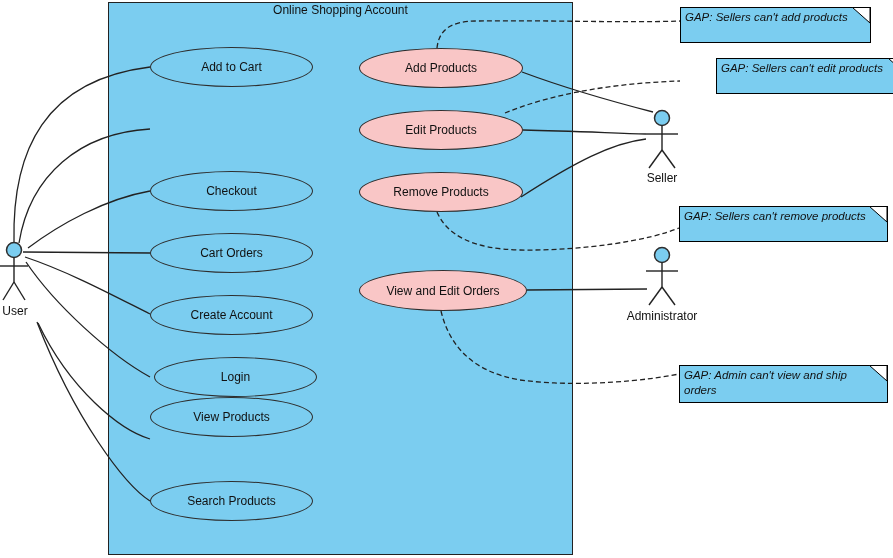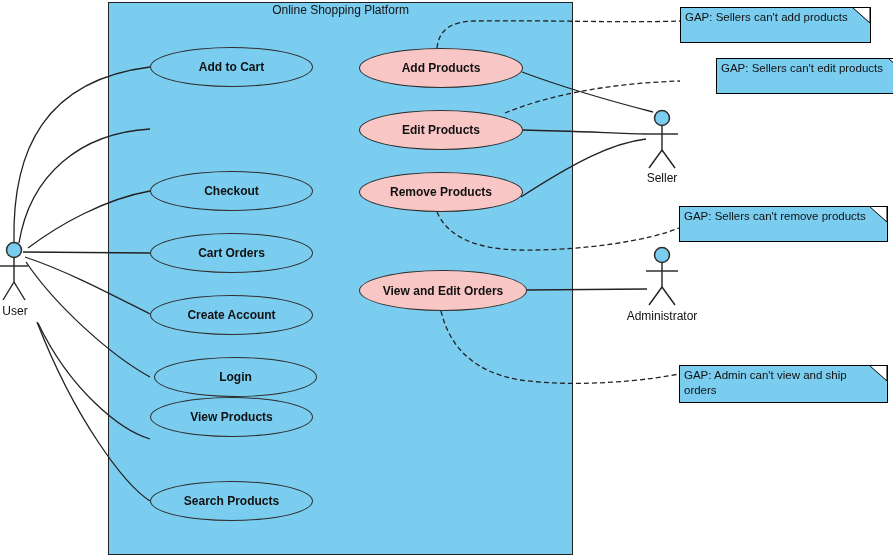--- a/index.html
+++ b/index.html
@@ -23,42 +23,42 @@
     text-align:center;font-size:12px;line-height:14px;
   }
   #lines{position:absolute;left:0;top:0;z-index:2;}
   .conn{fill:none;stroke:#222;stroke-width:1.3px;}
   .dashed{stroke-dasharray:5 3;}
   .actor-head{fill:var(--blue);stroke:var(--stroke);stroke-width:1.5px;}
   .actor-limb{stroke:#222;stroke-width:1.4px;fill:none;}
   .uc{
     position:absolute;z-index:3;border:1.5px solid var(--stroke);
     border-radius:50%;display:flex;align-items:center;justify-content:center;
-    font-size:12px;box-sizing:border-box;text-align:center;font-weight:bold;
+    font-size:12px;box-sizing:border-box;text-align:center;
   }
   .uc.blue{background:var(--blue);}
   .uc.pink{background:var(--pink);}
   .note{
     position:absolute;z-index:3;background:var(--blue);
     border:1px solid #000;box-sizing:border-box;
-    font-size:11.5px;line-height:1.3;padding:2px 4px;
+    font-size:11.5px;line-height:1.3;padding:2px 4px;font-style:italic;
   }
   .note .fold{position:absolute;top:-1px;right:-1px;}
   .note .note-text{display:block;padding-right:14px;}
   .actor-label{
     position:absolute;z-index:3;font-size:12px;text-align:center;
   }
 </style>
 </head>
 <body>
 
 <div id="canvas">
 
   <div class="boundary"></div>
-  <div class="title">Online Shopping Platform</div>
+  <div class="title">Online Shopping Account</div>
 
   <svg id="lines" width="893" height="558">
 
     <path class="conn" d="M 14 242 C 12 150, 45 80, 150 67"></path>
     <path class="conn" d="M 19 243 C 30 175, 80 133, 150 129"></path>
     <path class="conn" d="M 28 248 C 60 224, 105 199, 150 191"></path>
     <path class="conn" d="M 23 252 L 150 253"></path>
     <path class="conn" d="M 25 257 C 70 272, 118 298, 150 314"></path>
     <path class="conn" d="M 26 262 C 55 305, 110 355, 150 377"></path>
     <path class="conn" d="M 38 323 C 70 390, 120 430, 150 439"></path>

